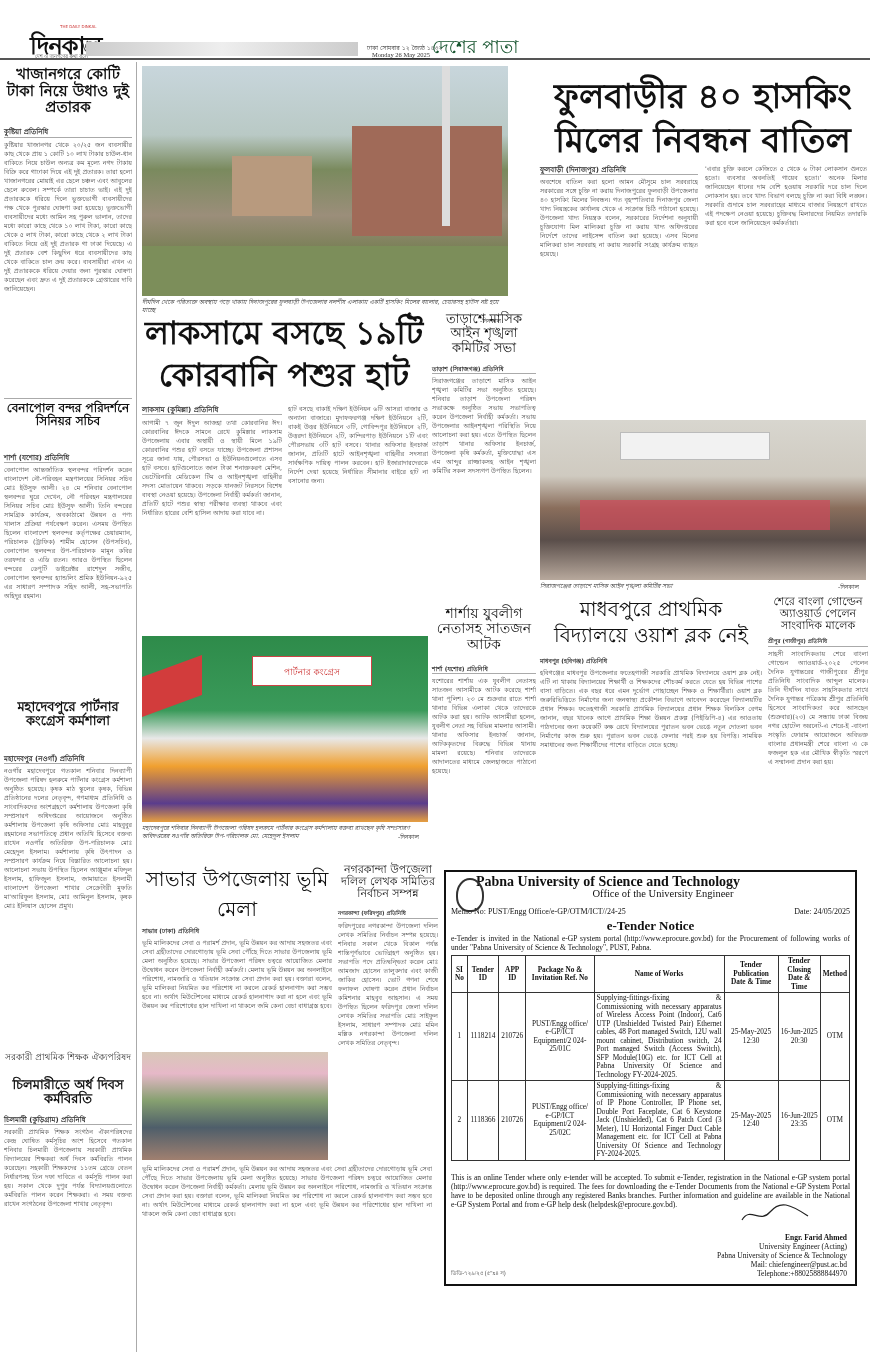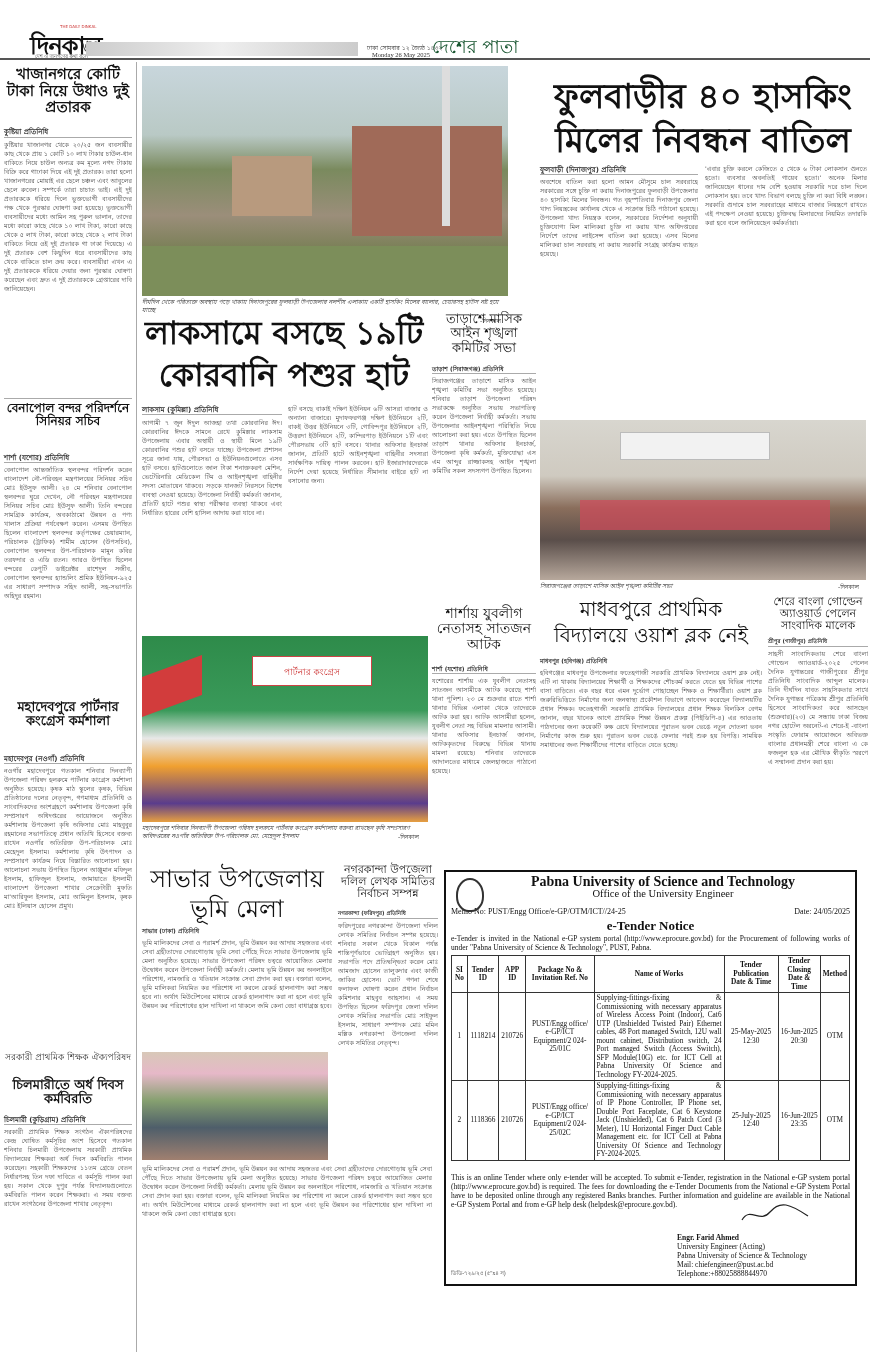--- a/index.html
+++ b/index.html
@@ -15,31 +15,31 @@
 .date-en{left:372px;top:51px;font-size:6.5px;color:#333;font-family:"Liberation Serif",serif;border-bottom:1px solid #333}
 .section{left:432px;top:33px;font-size:18px;color:#14532d}
 .hl{font-weight:bold;color:#111;text-align:center;line-height:1.1}
 .by{font-size:7px;font-weight:bold;color:#333}
 .body{font-size:6.3px;line-height:9px;color:#444;text-align:justify;overflow:hidden}
 .rule{border-top:1px solid #aaa}
 .photo{overflow:hidden}
 .caption{font-size:6px;font-style:italic;color:#333;line-height:8px}
 .credit{font-size:6px;color:#333}
 .tender{left:444px;top:870px;width:413px;height:416px;border:2px solid #111;font-family:"Liberation Serif",serif;color:#111;padding:4px 5px}
-.tender h1{font-size:14px;text-align:center;font-weight:bold;margin-left:25px;margin-top:-2px}
+.tender h1{font-size:14px;font-weight:bold;margin-left:25px;margin-top:-2px}
 .tender h2{font-size:10.5px;text-align:center;font-weight:normal;margin-left:25px;margin-top:-2px}
 .tender .memo{font-size:8px;display:flex;justify-content:space-between;margin-top:8px}
 .tender h3{font-size:13px;text-align:center;margin-top:2px}
 .tender .intro{font-size:7.5px;line-height:9px;text-align:justify}
 .tender table{border-collapse:collapse;width:100%;margin-top:3px;font-size:7.3px;line-height:8.5px}
 .tender th,.tender td{border:1px solid #333;padding:1px 2px;text-align:center;vertical-align:middle}
 .tender th{font-weight:bold}
 .tender td.works{text-align:justify;width:130px}
 .tender .foot{font-size:7.5px;line-height:9px;text-align:justify;margin-top:12px}
-.tender .sig{font-size:7.5px;text-align:left;line-height:9px;position:absolute;right:8px;bottom:6px;width:170px}
+.tender .sig{font-size:7.5px;text-align:right;line-height:9px;position:absolute;right:8px;bottom:6px;width:170px}
 .tender .sigline{position:absolute;right:45px;bottom:58px;width:70px;height:24px}
 .tender .code{position:absolute;left:5px;bottom:6px;font-size:5.5px;color:#444}
 .emblem{position:absolute;left:10px;top:6px;width:28px;height:34px;border:2px solid #333;border-radius:50% 50% 45% 45%}
 .vline{border-left:1px solid #aaa}
 </style>
 </head>
 <body>
 
 <div class="abs masthead"></div>
 <div class="abs logo">দিনকাল</div>
@@ -122,21 +122,21 @@
 <div class="abs rule" style="left:768px;top:646px;width:100px"></div>
 <div class="abs body" style="left:768px;top:649px;width:100px;height:212px">সাহসী সাংবাদিকতায় শেরে বাংলা গোল্ডেন অ্যাওয়ার্ড-২০২৫ পেলেন দৈনিক যুগান্তরের গাজীপুরের শ্রীপুর প্রতিনিধি সাংবাদিক আব্দুল মালেক। তিনি দীর্ঘদিন যাবত সাহসিকতার সাথে দৈনিক যুগান্তর পত্রিকায় শ্রীপুর প্রতিনিধি হিসেবে সাংবাদিকতা করে আসছেন (শুক্রবার)(২৩) মে সন্ধ্যায় ঢাকা বিজয় নগর হোটেল অরনেট-এ শেরে-ই -বাংলা সংস্কৃতি ফোরাম আয়োজনে অবিভক্ত বাংলার প্রধানমন্ত্রী শেরে বাংলা এ কে ফজলুল হক এর মৌখিক স্বীকৃতি স্মরণে এ সম্মাননা প্রদান করা হয়।</div>
 
 <div class="abs photo" style="left:142px;top:636px;width:286px;height:186px;background:linear-gradient(180deg,#2e8b4a 0%,#3a9a5a 40%,#e8e8e8 55%,#f0a030 70%,#5a3c8c 90%,#e8a040 100%)">
   <div style="position:absolute;left:110px;top:20px;width:120px;height:30px;background:#fff;border:1px solid #c44;font-size:9px;color:#c33;text-align:center;line-height:30px">পার্টনার কংগ্রেস</div>
   <div style="position:absolute;left:0;top:30px;width:60px;height:40px;background:#d23c3c;transform:skewY(-20deg)"></div>
 </div>
 <div class="abs caption" style="left:142px;top:824px;width:290px">মহাদেবপুরে শনিবার দিনব্যাপী উপজেলা পরিষদ হলরুমে পার্টনার কংগ্রেস কর্মশালায় বক্তব্য রাখছেন কৃষি সম্প্রসারণ অধিদপ্তরের নওগাঁর অতিরিক্ত উপ-পরিচালক মো. মেহেদুল ইসলাম</div>
 <div class="abs credit" style="left:398px;top:832px">-দিনকাল</div>
 
-<div class="abs hl" style="left:142px;top:864px;width:190px;font-size:24px;font-weight:normal;line-height:30px">সাভার উপজেলায় ভূমি মেলা</div>
+<div class="abs hl" style="left:142px;top:864px;width:190px;font-size:20px;font-weight:normal;line-height:30px">সাভার উপজেলায় ভূমি মেলা</div>
 <div class="abs by" style="left:142px;top:926px;font-size:6px">সাভার (ঢাকা) প্রতিনিধি</div>
 <div class="abs body" style="left:142px;top:938px;width:190px;height:110px">ভূমি মালিকদের সেবা ও পরামর্শ প্রদান, ভূমি উন্নয়ন কর আদায় সহজতর এবং সেবা গ্রহীতাদের দোরগোড়ায় ভূমি সেবা পৌঁছে দিতে সাভার উপজেলায় ভূমি মেলা অনুষ্ঠিত হয়েছে। সাভার উপজেলা পরিষদ চত্বরে আয়োজিত মেলার উদ্বোধন করেন উপজেলা নির্বাহী কর্মকর্তা। মেলায় ভূমি উন্নয়ন কর অনলাইনে পরিশোধ, নামজারি ও খতিয়ান সংক্রান্ত সেবা প্রদান করা হয়। বক্তারা বলেন, ভূমি মালিকরা নিয়মিত কর পরিশোধ না করলে রেকর্ড হালনাগাদ করা সম্ভব হবে না। অর্থাৎ মিউটেশনের মাধ্যমে রেকর্ড হালনাগাদ করা না হলে এবং ভূমি উন্নয়ন কর পরিশোধের হাল দাখিলা না থাকলে জমি কেনা বেচা বাধাগ্রস্ত হবে।</div>
 <div class="abs photo" style="left:142px;top:1052px;width:186px;height:108px;background:linear-gradient(180deg,#d8c8b8 0%,#e6b8c8 20%,#86a070 45%,#4e5e6a 70%,#a08070 100%)"></div>
 <div class="abs body" style="left:142px;top:1164px;width:290px;height:185px">ভূমি মালিকদের সেবা ও পরামর্শ প্রদান, ভূমি উন্নয়ন কর আদায় সহজতর এবং সেবা গ্রহীতাদের দোরগোড়ায় ভূমি সেবা পৌঁছে দিতে সাভার উপজেলায় ভূমি মেলা অনুষ্ঠিত হয়েছে। সাভার উপজেলা পরিষদ চত্বরে আয়োজিত মেলার উদ্বোধন করেন উপজেলা নির্বাহী কর্মকর্তা। মেলায় ভূমি উন্নয়ন কর অনলাইনে পরিশোধ, নামজারি ও খতিয়ান সংক্রান্ত সেবা প্রদান করা হয়। বক্তারা বলেন, ভূমি মালিকরা নিয়মিত কর পরিশোধ না করলে রেকর্ড হালনাগাদ করা সম্ভব হবে না। অর্থাৎ মিউটেশনের মাধ্যমে রেকর্ড হালনাগাদ করা না হলে এবং ভূমি উন্নয়ন কর পরিশোধের হাল দাখিলা না থাকলে জমি কেনা বেচা বাধাগ্রস্ত হবে।</div>
 
 <div class="abs hl" style="left:338px;top:864px;width:100px;font-size:11px;font-weight:normal">নগরকান্দা উপজেলা দলিল লেখক সমিতির নির্বাচন সম্পন্ন</div>
 <div class="abs by" style="left:338px;top:910px;font-size:5.5px">নগরকান্দা (ফরিদপুর) প্রতিনিধি</div>
 <div class="abs rule" style="left:338px;top:918px;width:100px"></div>
 <div class="abs body" style="left:338px;top:921px;width:100px;height:240px">ফরিদপুরের নগরকান্দা উপজেলা দলিল লেখক সমিতির নির্বাচন সম্পন্ন হয়েছে। শনিবার সকাল থেকে বিকাল পর্যন্ত শান্তিপূর্ণভাবে ভোটগ্রহণ অনুষ্ঠিত হয়। সভাপতি পদে প্রতিদ্বন্দ্বিতা করেন মোঃ আমজাদ হোসেন তালুকদার এবং কাজী জাকির হোসেন। ভোট গণনা শেষে ফলাফল ঘোষণা করেন প্রধান নির্বাচন কমিশনার মাহবুব আহসান। এ সময় উপস্থিত ছিলেন ফরিদপুর জেলা দলিল লেখক সমিতির সভাপতি মোঃ সাইফুল ইসলাম, সাধারণ সম্পাদক মোঃ মমিন মল্লিক নগরকান্দা উপজেলা দলিল লেখক সমিতির নেতৃবৃন্দ।</div>
 
@@ -171,21 +171,21 @@
       <td>25-May-2025 12:30</td>
       <td>16-Jun-2025 20:30</td>
       <td>OTM</td>
     </tr>
     <tr>
       <td>2</td>
       <td>1118366</td>
       <td>210726</td>
       <td>PUST/Engg office/ e-GP/ICT Equipment/2 024-25/02C</td>
       <td class="works">Supplying-fittings-fixing &amp; Commissioning with necessary apparatus of IP Phone Controller, IP Phone set, Double Port Faceplate, Cat 6 Keystone Jack (Unshielded), Cat 6 Patch Cord (3 Meter), 1U Horizontal Finger Duct Cable Management etc. for ICT Cell at Pabna University Of Science and Technology FY-2024-2025.</td>
-      <td>25-July-2025 12:40</td>
+      <td>25-May-2025 12:40</td>
       <td>16-Jun-2025 23:35</td>
       <td>OTM</td>
     </tr>
   </tbody>
     </table>
   <div class="foot">This is an online Tender where only e-tender will be accepted. To submit e-Tender, registration in the National e-GP system portal (http://www.eprocure.gov.bd) is required. The fees for downloading the e-Tender Documents from the National e-GP System Portal have to be deposited online through any registered Banks branches. Further information and guideline are available in the National e-GP System Portal and from e-GP help desk (helpdesk@eprocure.gov.bd).</div>
   <svg class="sigline" viewBox="0 0 70 24">
       <path d="M2 18 C10 4,20 22,30 10 S50 2,68 14" stroke="#222" fill="none" stroke-width="1.2"></path>
     </svg>
   <div class="sig">

